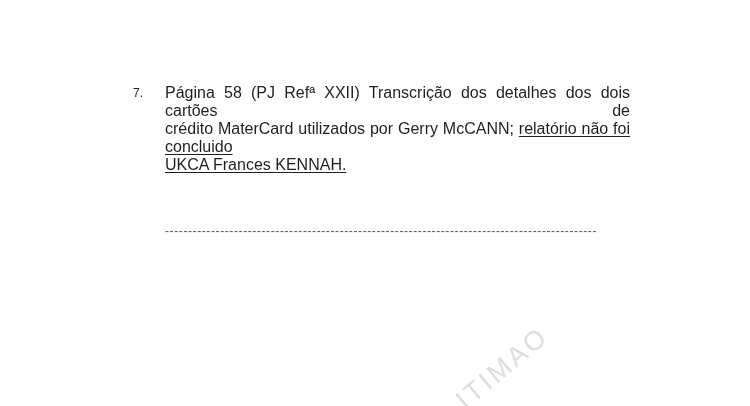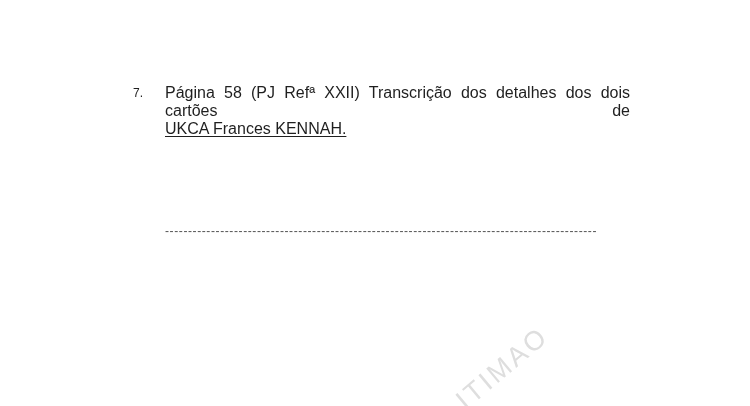--- a/index.html
+++ b/index.html
@@ -77,20 +77,21 @@
 </style>
 </head>
 <body>
 
 <div class="page">
 
   <div class="doc-item">
     <div class="item-number">7.</div>
     <div class="item-lines">
       <div class="line justify"><span>Página 58 (PJ Refª XXII) Transcrição dos detalhes dos dois cartões de</span></div>
+      <div class="line justify"><span>crédito MaterCard utilizados por Gerry McCANN; </span><span class="u">relatório não foi concluido</span></div>
       <div class="line"><span class="u">UKCA Frances KENNAH.</span></div>
     </div>
   </div>
 
   <div class="separator">----------------------------------------------------------------------------------------------</div>
 
   <div class="watermark">ITIMAO</div>
 
 </div>
 

